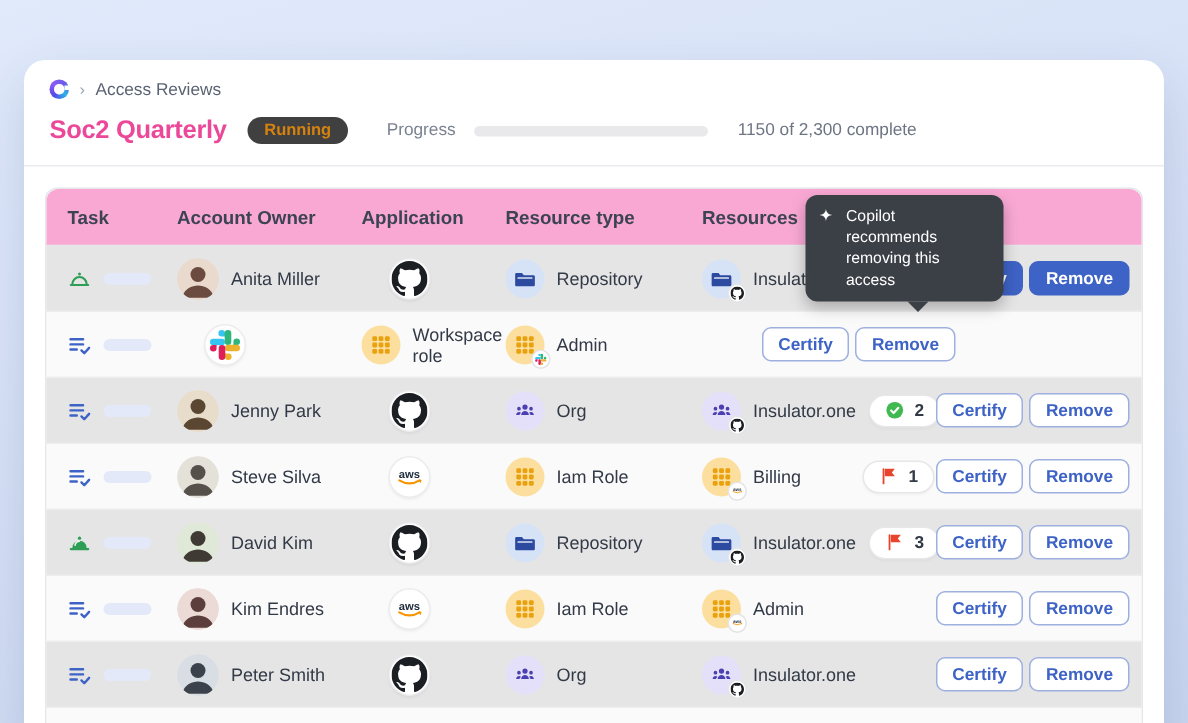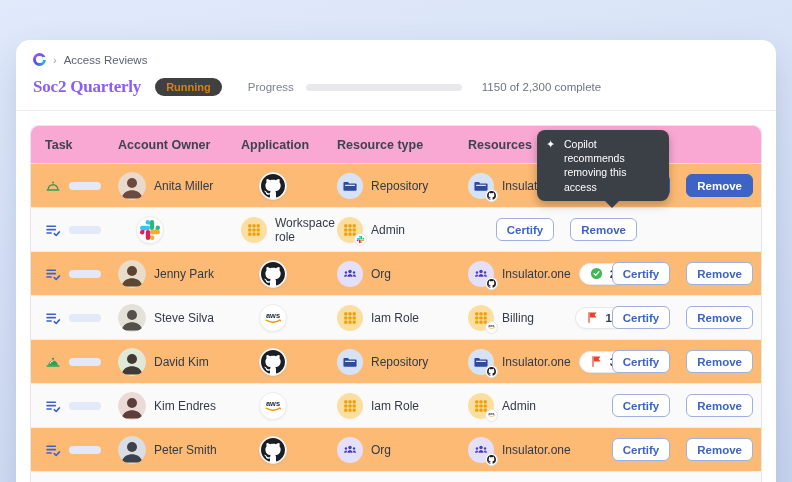--- a/index.html
+++ b/index.html
@@ -18,50 +18,50 @@
   
   .card-head { padding:13px 17px 0 17px; }
   .breadcrumb { display:flex; align-items:center; gap:7px; font-size:11.5px; color:#5a6372; }
   .logo-ring { width:13px; height:13px; border-radius:50%;
     background:conic-gradient(from 130deg,#2bb3e8,#5548e8,#8b5cf6,#6d5ae8,#2bb3e8);
     position:relative; flex:0 0 auto; }
   .logo-ring::after { content:""; position:absolute; inset:3.2px; background:#fff; border-radius:50%; }
   .logo-ring::before { content:""; position:absolute; right:-1px; top:4px; width:4px; height:3px; background:#fff; z-index:1; }
   .crumb-chev { color:#9aa1ad; font-size:11px; }
   .title-row { display:flex; align-items:center; margin-top:11px; padding-bottom:13px; }
-  .page-title { font-size:17px; font-weight:700; color:#8b5cf6; letter-spacing:-.2px;font-family:Liberation Serif, serif; }
+  .page-title { font-size:17px; font-weight:700; color:#ec4899; letter-spacing:-.2px; }
   .status-pill { margin-left:14px; background:#404040; color:#d5820f; font-size:11px; font-weight:700;
     padding:3px 11px; border-radius:10px; }
   .progress-label { margin-left:26px; font-size:11.5px; color:#7a8290; }
   .progress-track { margin-left:12px; width:156px; height:7px; border-radius:4px; background:#e9e9ec; overflow:hidden; }
   .progress-fill { height:100%; border-radius:4px; background:#a7dd92; }
   .progress-text { margin-left:20px; font-size:11.5px; color:#6d7482;text-align:right; }
   .head-divider { height:1px; background:#ececf0; }
   
   .panel { margin:14px 14px 0 14px; border:1px solid #e5e6ea; border-radius:8px 8px 0 0; background:#fff; }
   .grid { display:grid; grid-template-columns:73px 123px 96px 131px 1fr 116px; align-items:center;
     padding-left:14px; padding-right:8px; }
   .thead { height:38px; background:#f9a8d4; border-bottom:1px solid #e6e7ea; border-radius:8px 8px 0 0;
     font-size:12.5px; font-weight:700; color:#3c4352; }
-  .row { height:44px; border-bottom:1px solid #ededf0; font-size:12px; color:#333a47; background:#fdba74; }
+  .row { height:44px; border-bottom:1px solid #ededf0; font-size:12px; color:#333a47; background:#e5e5e5; }
   .row.alt { background:#fafafb; }
   .row-stub { height:10px; background:#fafafb; }
   .cell { display:flex; align-items:center; gap:8px; min-width:0; }
   .skeleton { width:32px; height:8px; border-radius:4px; background:#e3e9f8; }
   .avatar { width:28px; height:28px; border-radius:50%; overflow:hidden; flex:0 0 auto; }
   .app-circle { width:28px; height:28px; border-radius:50%; background:#fff; border:1px solid #ececee;
     box-shadow:0 1px 2px rgba(0,0,0,.06); display:flex; align-items:center; justify-content:center; margin-left:18px; }
   .type-circle { width:26px; height:26px; border-radius:50%; display:flex; align-items:center; justify-content:center; flex:0 0 auto; }
   .res-wrap { position:relative; flex:0 0 auto; }
   .sub-badge { position:absolute; right:-4px; bottom:-3px; width:13px; height:13px; border-radius:50%;
     background:#fff; border:1px solid #e4e4e7; display:flex; align-items:center; justify-content:center; }
   .count-pill { margin-left:auto; margin-right:14px; display:inline-flex; align-items:center; gap:7px;
     height:22px; padding:0 10px; border:1px solid #e7e7ea; border-radius:11px; background:#fff;
     font-size:11.5px; font-weight:600; color:#333a47; box-shadow:0 1px 2px rgba(0,0,0,.04); }
-  .actions { display:flex; gap:16px; justify-content:flex-end; }
+  .actions { display:flex; gap:4px; justify-content:flex-end; }
   .btn { height:23px; padding:0 10px; border-radius:6px; font-size:11.5px; font-weight:600;
     display:inline-flex; align-items:center; cursor:pointer; font-family:"Liberation Sans",sans-serif; }
   .btn.solid { background:#3e63c6; color:#fff; border:1px solid #3e63c6; }
   .btn.outline { background:#fff; color:#3e63c6; border:1px solid #9db0e0; }
   
   .tooltip { position:absolute; left:521px; top:90px; z-index:6; background:#3b3f46; color:#fff;
     border-radius:8px; padding:7px 10px 7px 27px; width:132px; font-size:10.5px; line-height:1.35;
     box-shadow:0 4px 10px rgba(0,0,0,.25); }
   .tooltip .spark { position:absolute; left:9px; top:7px; font-size:11px; color:#fff; }
   .tooltip::after { content:""; position:absolute; left:68px; top:100%;

